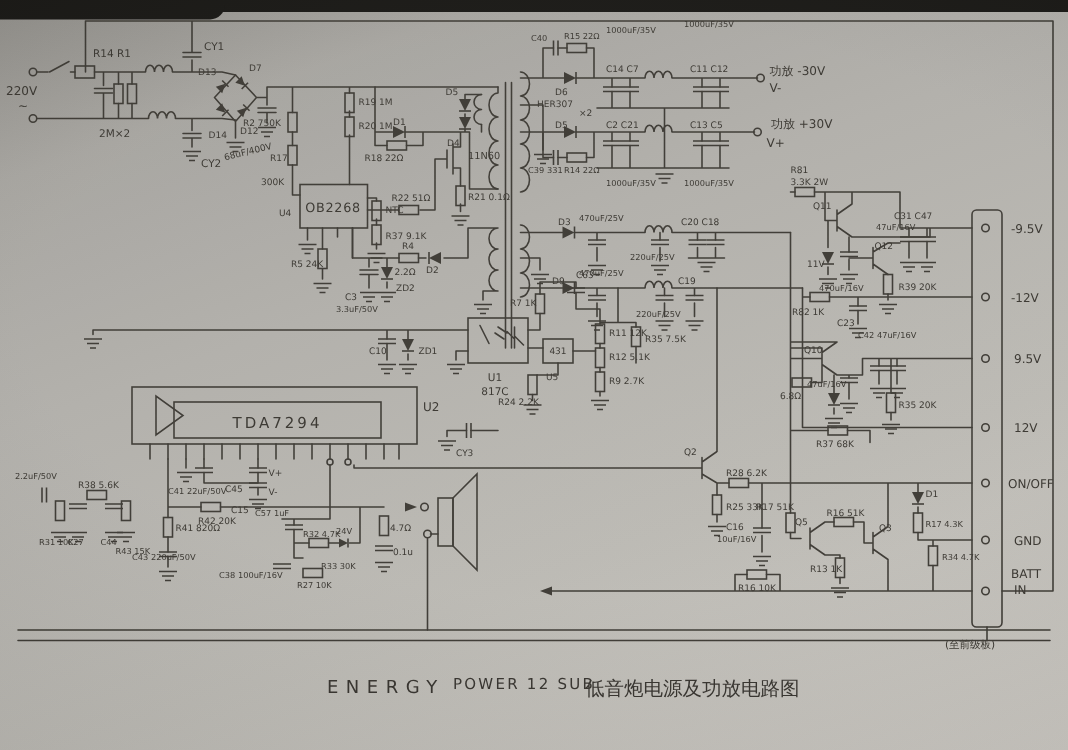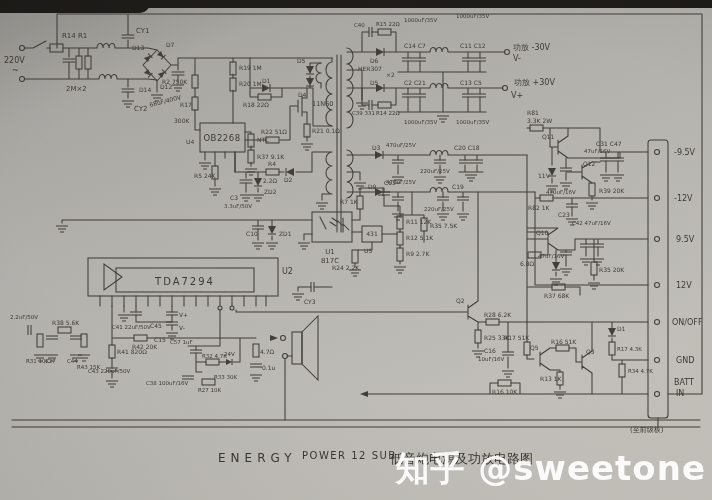--- a/index.html
+++ b/index.html
@@ -442,14 +442,13 @@
       <path class="w" d="M12,420 H700 M12,427 H700"></path>
     </g>
 
     <g>
       <text class="t-brand" x="218" y="462">ENERGY</text>
       <text class="t-model" x="302" y="459">POWER 12  SUB</text>
       <text class="t-cap" x="390" y="463">低音炮电源及功放电路图</text>
     </g>
   </svg>
 
-  <div class="wm">知乎 @sweetone</div>
 </div>
 
 </body></html>

